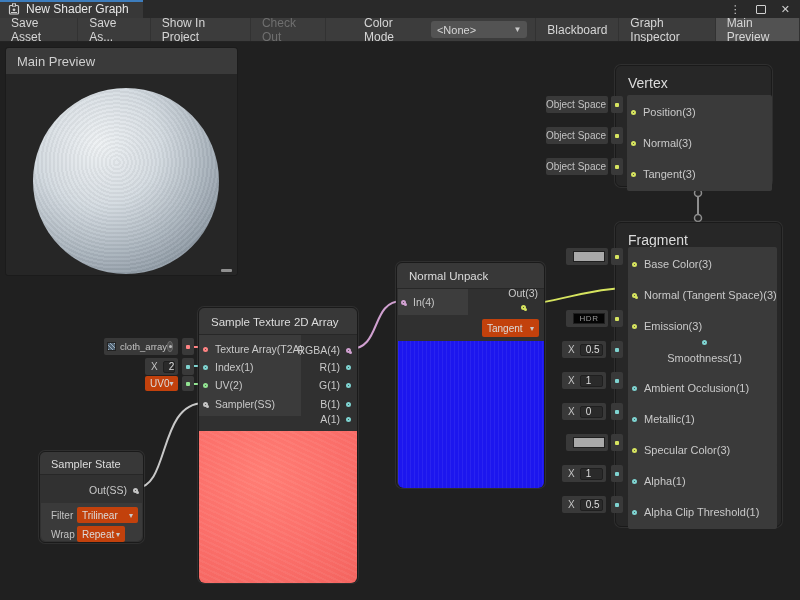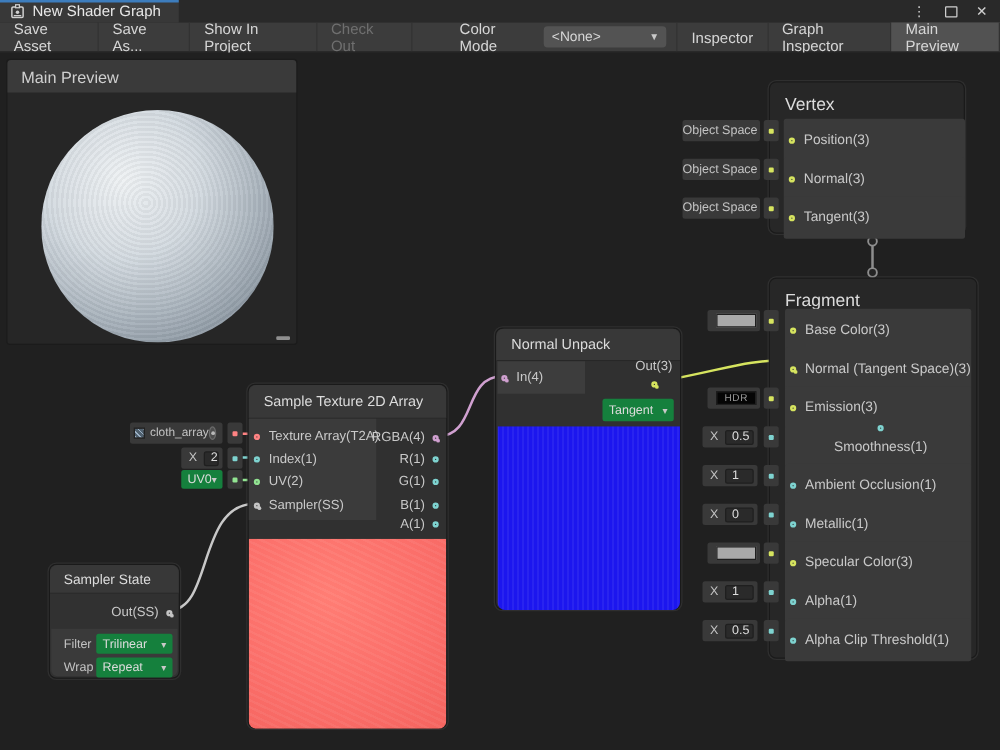--- a/index.html
+++ b/index.html
@@ -87,21 +87,21 @@
       repeating-linear-gradient(25deg, rgba(255,255,255,.05) 0 2px, transparent 2px 5px),
       radial-gradient(circle at 40% 30%, #ff7d74, var(--preview-red) 55%, #f4645f);
   }
 
   
   .unpack-node { width:149px; height:226px; background:#303030; }
   .unpack-titlebar { height:26px; }
   .in-highlight { position:absolute; left:1px; top:26px; width:70px; height:26px; background:#3d3d3d; }
   .space-row { position:absolute; left:1px; right:1px; top:52px; height:26px; background:#383838;
     display:flex; align-items:center; color:#c9c9c9; font-size:10.5px; padding-left:11px; }
-  .node-dd { position:absolute; height:18px; background:#15803d; border-radius:2px; color:#dcdcdc;
+  .node-dd { position:absolute; height:18px; background:#c2410c; border-radius:2px; color:#dcdcdc;
     font-size:10px; display:flex; align-items:center; justify-content:space-between; padding:0 5px; }
   .blue-preview { position:absolute; left:1px; top:78px; width:146px; height:147px; border-radius:0 0 6px 6px;
     background:
       repeating-linear-gradient(90deg, rgba(255,255,255,.06) 0 1px, transparent 1px 4px),
       var(--preview-blue);
   }
 
   
   .sampler-node { width:105px; height:92px; background:#313131; }
   .ss-titlebar { height:23px; }
@@ -154,21 +154,21 @@
     <div class="tb-btn">Save As...</div>
     <div class="tb-btn">Show In Project</div>
     <div class="tb-btn disabled">Check Out</div>
     <div class="tb-label">Color Mode</div>
     <div class="tb-dropdown">
       <span>&lt;None&gt;</span>
       <span class="dd-arrow">▼</span>
     </div>
     <div class="tb-right">
       <div class="tb-sep"></div>
-      <div class="tb-btn">Inspector</div>
+      <div class="tb-btn">Blackboard</div>
       <div class="tb-btn">Graph Inspector</div>
       <div class="tb-btn active">Main Preview</div>
     </div>
   </div>
 
   <div class="canvas">
 
     <svg class="edges">
 
       <path d="M623 62.5 H632" stroke="var(--port-yellow)" stroke-width="2" fill="none"></path>
@@ -440,20 +440,20 @@
         <span>Out(SS)</span>
         <span class="port p-gray connected"></span>
       </div>
       <div class="ss-body"></div>
       <span class="ss-label" style="left:11px; top:58px;">Filter</span>
       <div class="node-dd" style="left:37px; top:55px; width:61px; height:16px;">
         <span>Trilinear</span>
         <span class="dd-arrow">▾</span>
       </div>
       <span class="ss-label" style="left:11px; top:77px;">Wrap</span>
-      <div class="node-dd" style="left:37px; top:74px; width:61px; height:16px;">
+      <div class="node-dd" style="left:37px; top:74px; width:48px; height:16px;">
         <span>Repeat</span>
         <span class="dd-arrow">▾</span>
       </div>
     </div>
 
   </div>
 </div>
 
 </body></html>

